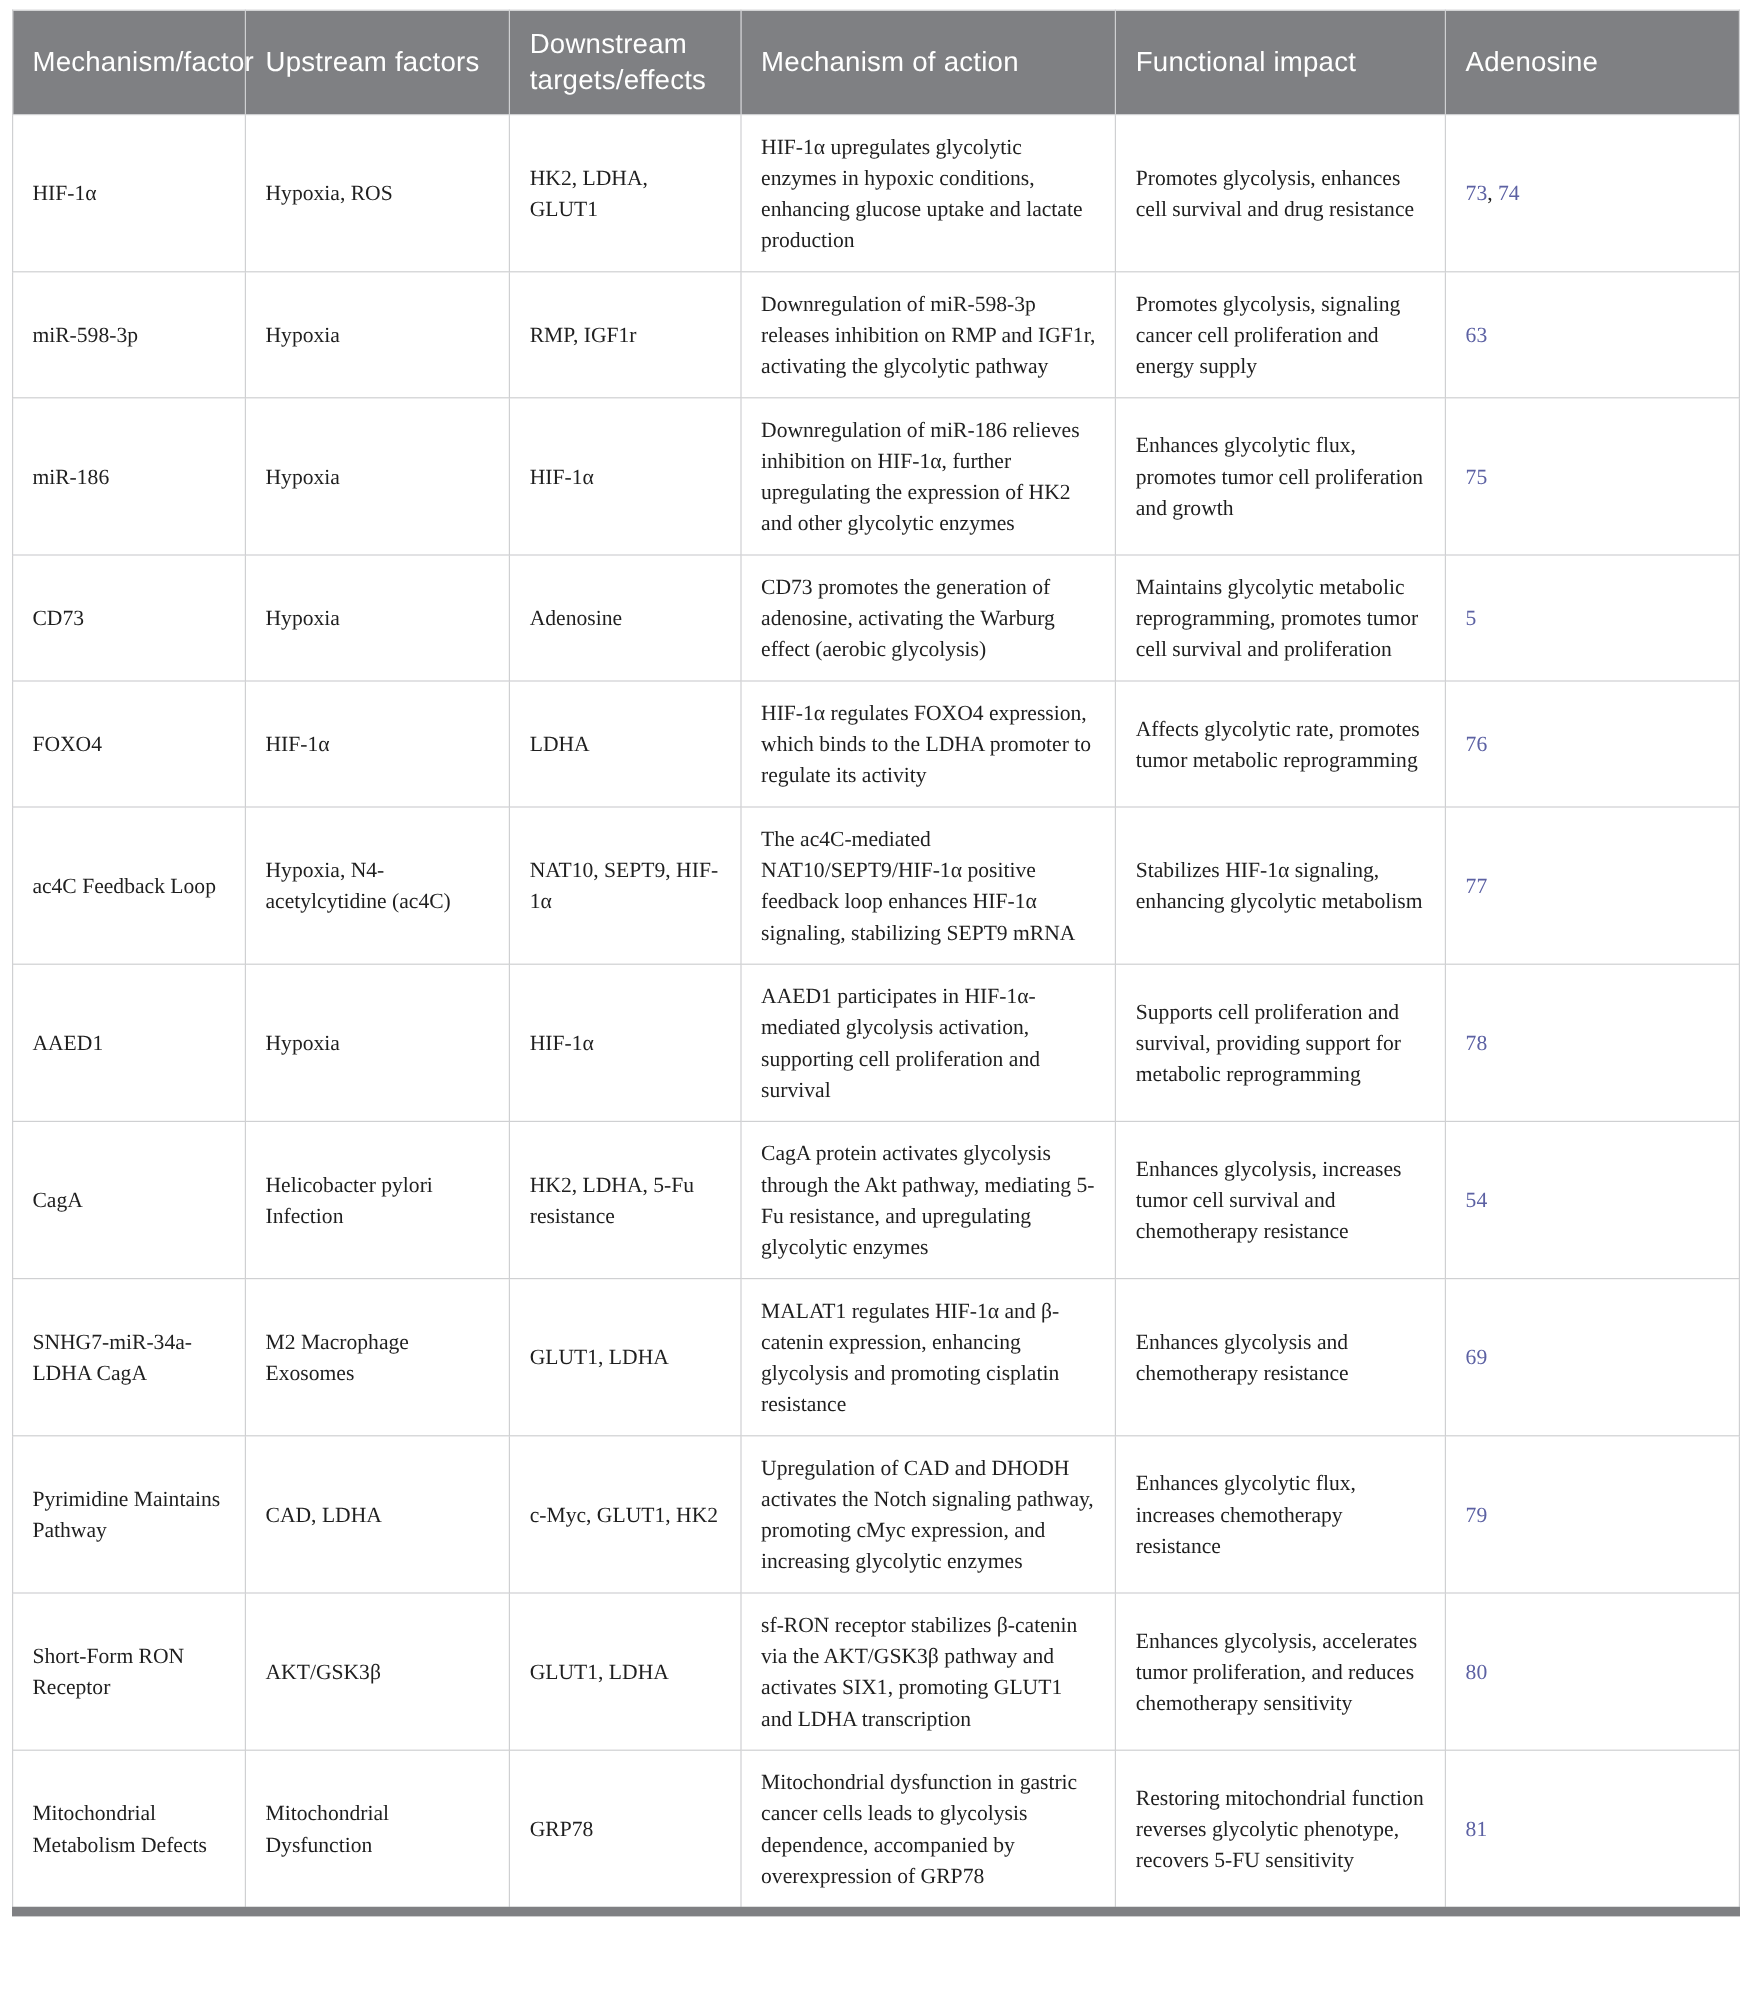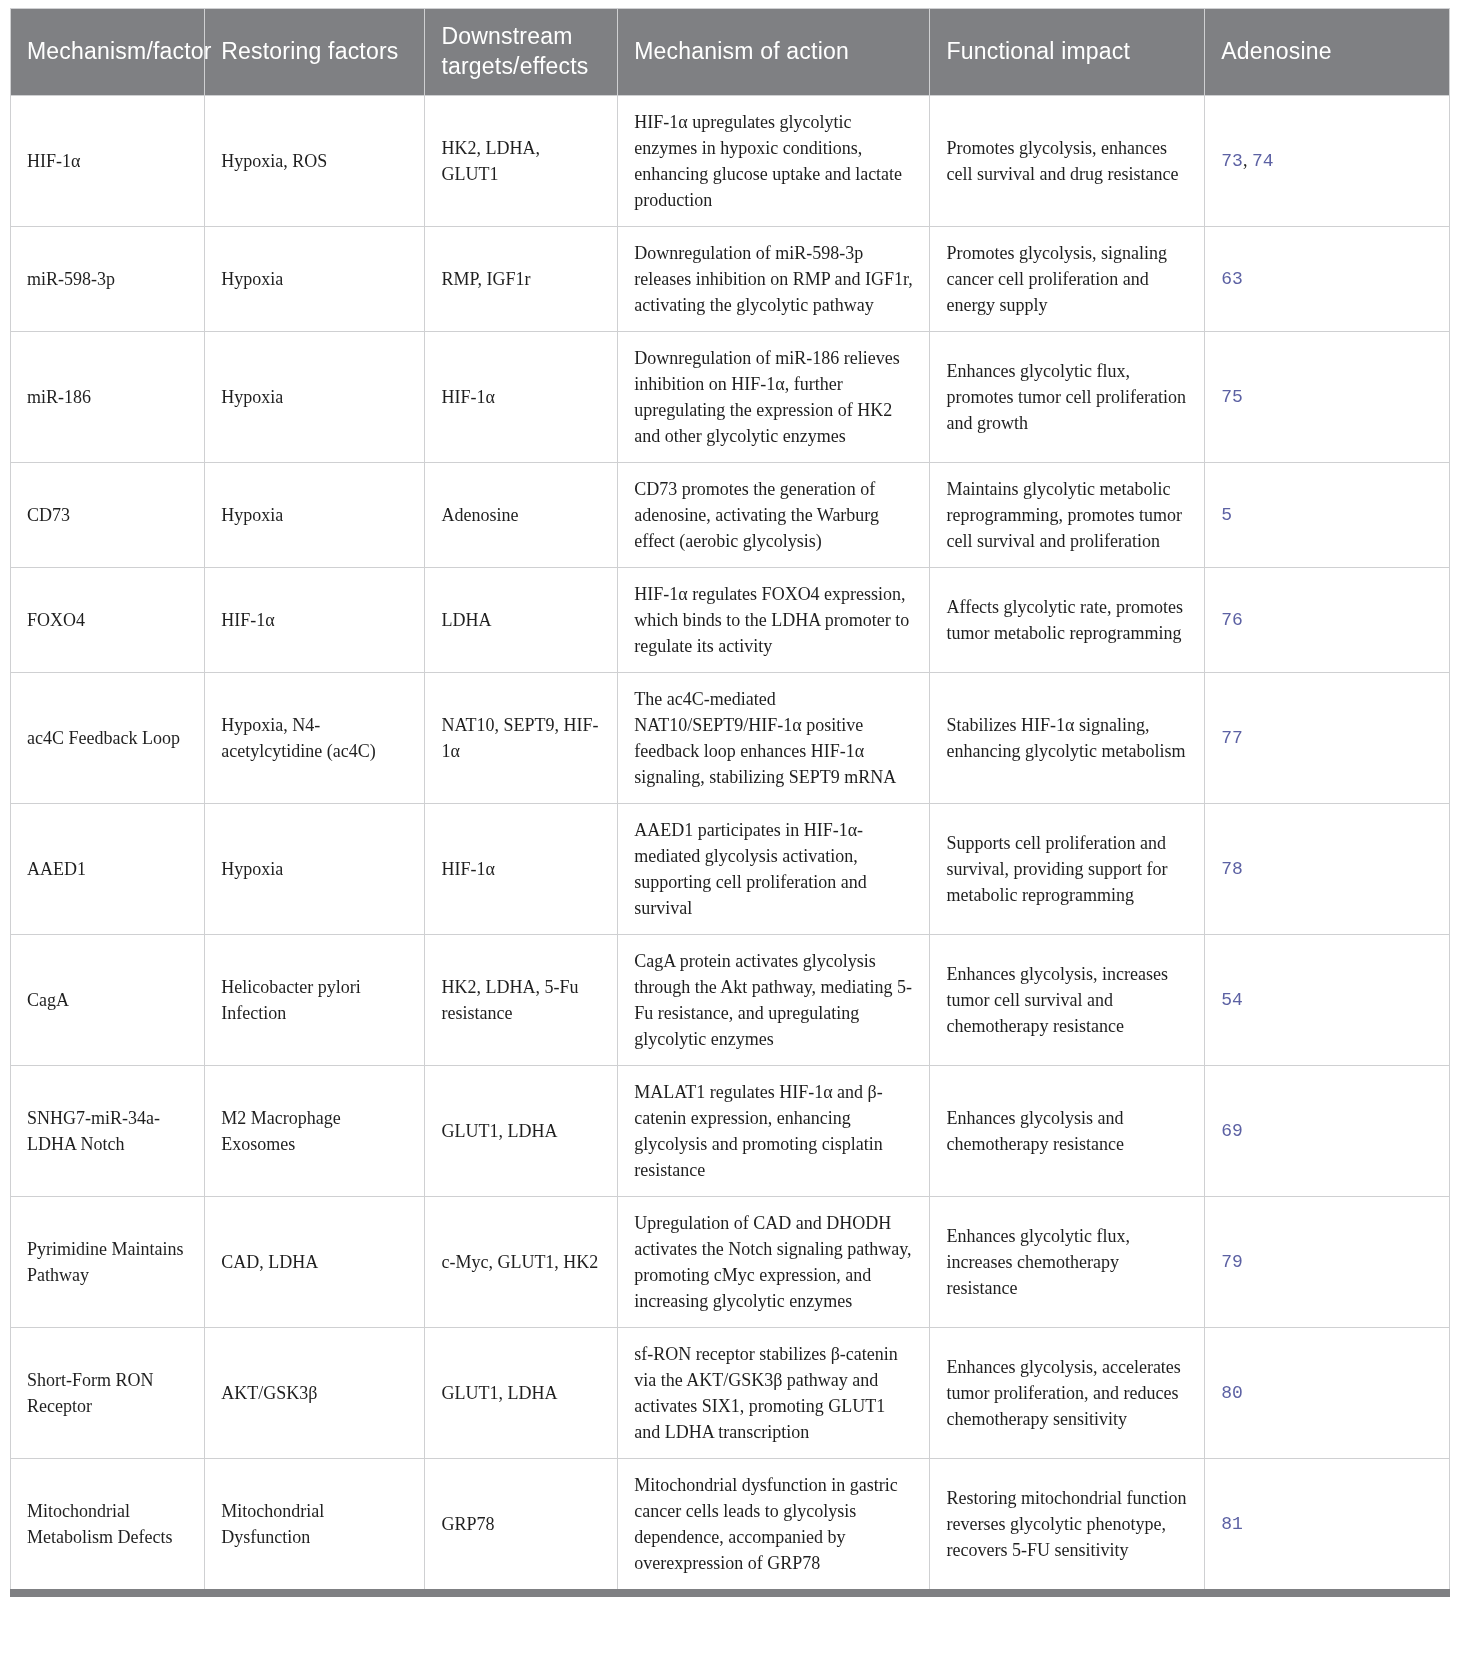--- a/index.html
+++ b/index.html
@@ -50,21 +50,20 @@
   }
   .col-mechanism   { width: 13.5%; }
   .col-upstream    { width: 15.3%; }
   .col-downstream  { width: 13.4%; }
   .col-action      { width: 21.7%; }
   .col-impact      { width: 19.1%; }
   .col-references  { width: 17.0%; }
   .ref-link {
     color: var(--link-color);
     cursor: pointer;
-    font-family: Liberation Mono, monospace;
   }
   .bottom-rule {
     height: 8px;
     background: var(--header-bg);
     margin-top: -1px;
   }
 </style>
 </head>
 <body>
 
@@ -74,21 +73,21 @@
       <col class="col-mechanism">
       <col class="col-upstream">
       <col class="col-downstream">
       <col class="col-action">
       <col class="col-impact">
       <col class="col-references">
     </colgroup>
     <thead>
       <tr>
         <th>Mechanism/factor</th>
-        <th>Restoring factors</th>
+        <th>Upstream factors</th>
         <th>Downstream targets/effects</th>
         <th>Mechanism of action</th>
         <th>Functional impact</th>
         <th>Adenosine</th>
       </tr>
     </thead>
     <tbody>
         <tr>
     <td>HIF-1α</td>
     <td>Hypoxia, ROS</td>
@@ -147,21 +146,21 @@
   </tr>
         <tr>
     <td>CagA</td>
     <td>Helicobacter pylori Infection</td>
     <td>HK2, LDHA, 5-Fu resistance</td>
     <td>CagA protein activates glycolysis through the Akt pathway, mediating 5-Fu resistance, and upregulating glycolytic enzymes</td>
     <td>Enhances glycolysis, increases tumor cell survival and chemotherapy resistance</td>
     <td><span class="ref-link">54</span></td>
   </tr>
         <tr>
-    <td>SNHG7-miR-34a-LDHA Notch</td>
+    <td>SNHG7-miR-34a-LDHA CagA</td>
     <td>M2 Macrophage Exosomes</td>
     <td>GLUT1, LDHA</td>
     <td>MALAT1 regulates HIF-1α and β-catenin expression, enhancing glycolysis and promoting cisplatin resistance</td>
     <td>Enhances glycolysis and chemotherapy resistance</td>
     <td><span class="ref-link">69</span></td>
   </tr>
         <tr>
     <td>Pyrimidine Maintains Pathway</td>
     <td>CAD, LDHA</td>
     <td>c-Myc, GLUT1, HK2</td>

